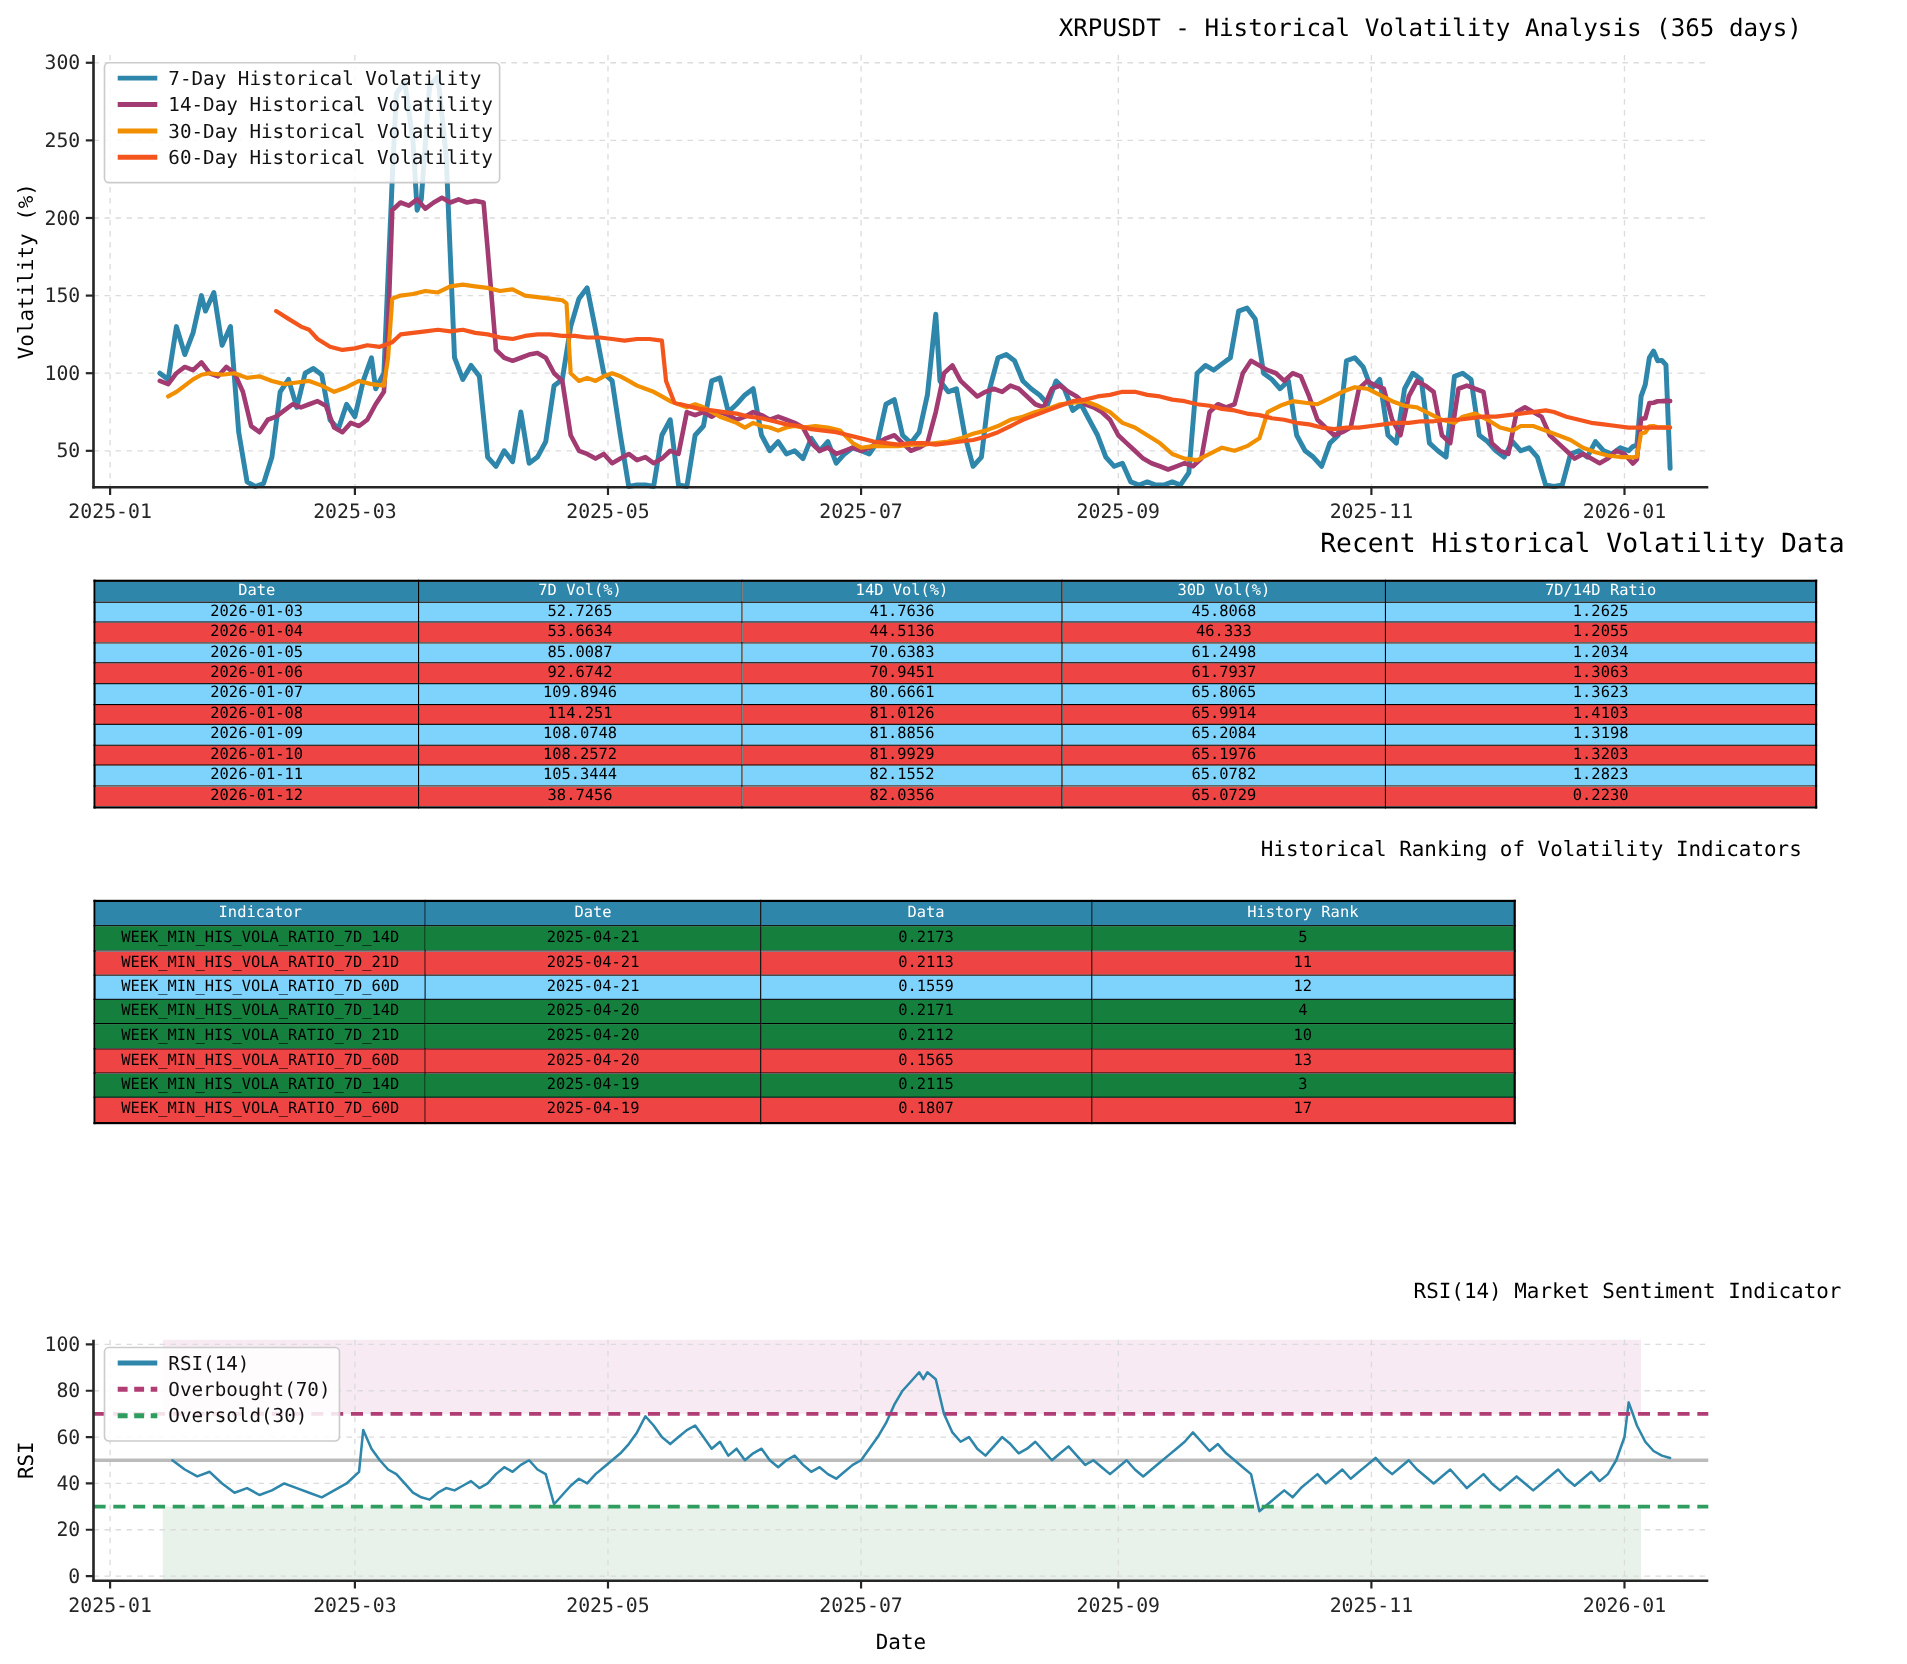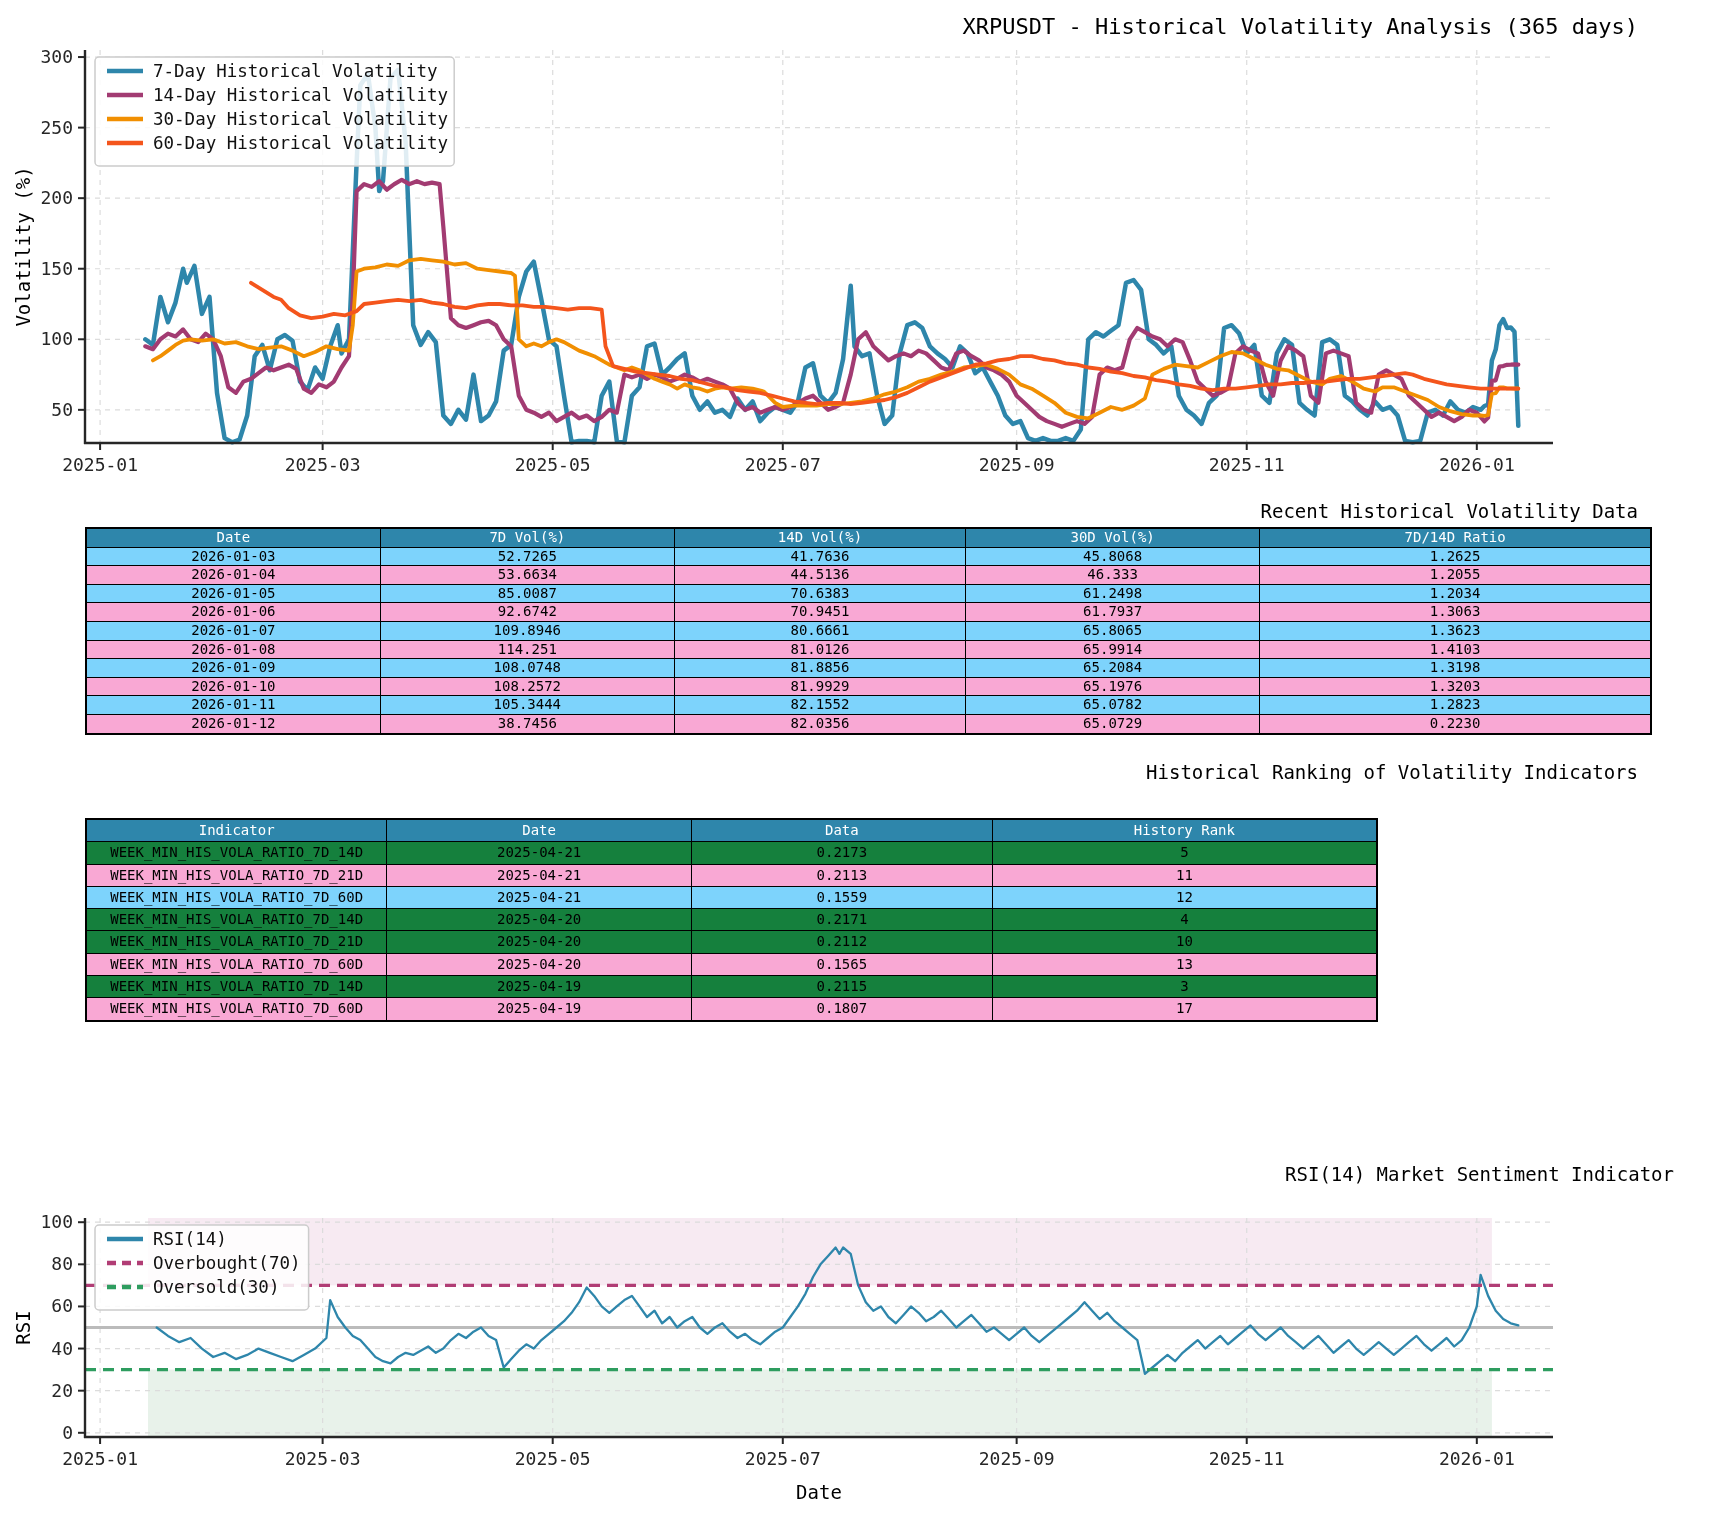--- a/index.html
+++ b/index.html
@@ -1,35 +1,35 @@
 <!DOCTYPE html>
 <html><head>
 <meta charset="utf-8">
 <style>
   html,body{margin:0;padding:0;}
   body{width:1734px;height:1513px;background:#ffffff;position:relative;
        font-family:"DejaVu Sans Mono","Liberation Mono",monospace;color:#000;}
   .abs{position:absolute;}
   .ctitle{left:0;width:1638px;text-align:right;white-space:nowrap;}
   #main-title{top:14px;font-size:22px;}
-  #t1-title{top:500px;font-size:19px;}
+  #t1-title{top:480px;font-size:24px;padding-left:39px;}
   #t2-title{top:761px;font-size:19px;}
   #t3-title{top:1163px;font-size:19px;padding-left:36px;}
   svg{position:absolute;left:0;}
   svg text{font-family:"DejaVu Sans Mono","Liberation Mono",monospace;}
   table{border-collapse:collapse;table-layout:fixed;border:2px solid #000;background:#fff;}
   th,td{border:1px solid #000;text-align:center;white-space:nowrap;overflow:hidden;
         padding:0;font-weight:normal;}
   #table1{left:85px;top:527px;width:1567px;}
   #table1 th,#table1 td{height:17.6px;font-size:14px;line-height:17.6px;}
   #table2{left:85px;top:818px;width:1293px;}
   #table2 th,#table2 td{height:21.3px;font-size:14px;line-height:21.3px;}
   thead th{background:#2E86AB;color:#ffffff;}
   tr.white{background:#7dd3fc;}
-  tr.gray{background:#f9a8d4;}
+  tr.gray{background:#ef4444;}
   tr.green{background:#15803d;}
 </style>
 </head>
 <body>
 
 <div class="abs ctitle" id="main-title">XRPUSDT - Historical Volatility Analysis (365 days)</div>
 
 <svg id="chart1" width="1734" height="478" style="top:0">
     <line x1="85" y1="409.8384201077199" x2="1553" y2="409.8384201077199" stroke="#dcdcdc" stroke-width="1.2" stroke-dasharray="5,5"></line>
     <line x1="85" y1="339.28186714542187" x2="1553" y2="339.28186714542187" stroke="#dcdcdc" stroke-width="1.2" stroke-dasharray="5,5"></line>

